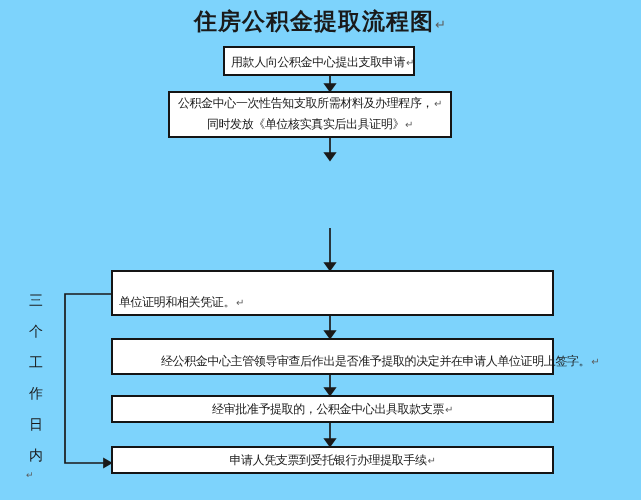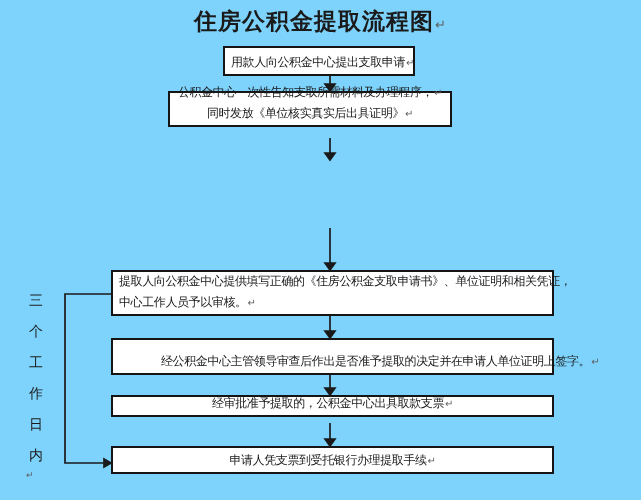--- a/index.html
+++ b/index.html
@@ -87,46 +87,43 @@
   <div class="title">
     <span>住房公积金提取流程图</span><span class="pmark">↵</span>
   </div>
 
   <div class="box align-center" style="left:223px; top:46px; width:192px; height:30px;">
     <div class="line">
       <span>用款人向公积金中心提出支取申请</span><span class="pmark">↵</span>
     </div>
   </div>
 
-  <div class="box align-center" style="left:168px; top:91px; width:284px; height:36px;">
+  <div class="box align-center" style="left:168px; top:91px; width:284px; height:47px;">
     <div class="line">
       <span>公积金中心一次性告知支取所需材料及办理程序，</span><span class="pmark">↵</span>
     </div>
     <div class="line">
       <span>同时发放《单位核实真实后出具证明》</span><span class="pmark">↵</span>
     </div>
   </div>
 
 
   <div class="box align-left" style="left:111px; top:270px; width:443px; height:46px;">
     <div class="line">
-      <span>提取人向公积金中心提供填写正确的《住房公积金支取申请书》、单位证明和相关凭证，</span>
-    </div>
-    <div class="line">
-      <span>中心工作人员予以审核。</span><span class="pmark">↵</span>
+      <span>单位证明和相关凭证。</span><span class="pmark">↵</span>
     </div>
   </div>
 
   <div class="box align-center" style="left:111px; top:338px; width:443px; height:37px;padding-left:48px;">
     <div class="line">
       <span>经公积金中心主管领导审查后作出是否准予提取的决定并在申请人单位证明上签字。</span><span class="pmark">↵</span>
     </div>
   </div>
 
-  <div class="box align-center" style="left:111px; top:395px; width:443px; height:22px;">
+  <div class="box align-center" style="left:111px; top:395px; width:443px; height:28px;">
     <div class="line">
       <span>经审批准予提取的，公积金中心出具取款支票</span><span class="pmark">↵</span>
     </div>
   </div>
 
   <div class="box align-center" style="left:111px; top:446px; width:443px; height:28px;">
     <div class="line">
       <span>申请人凭支票到受托银行办理提取手续</span><span class="pmark">↵</span>
     </div>
   </div>

